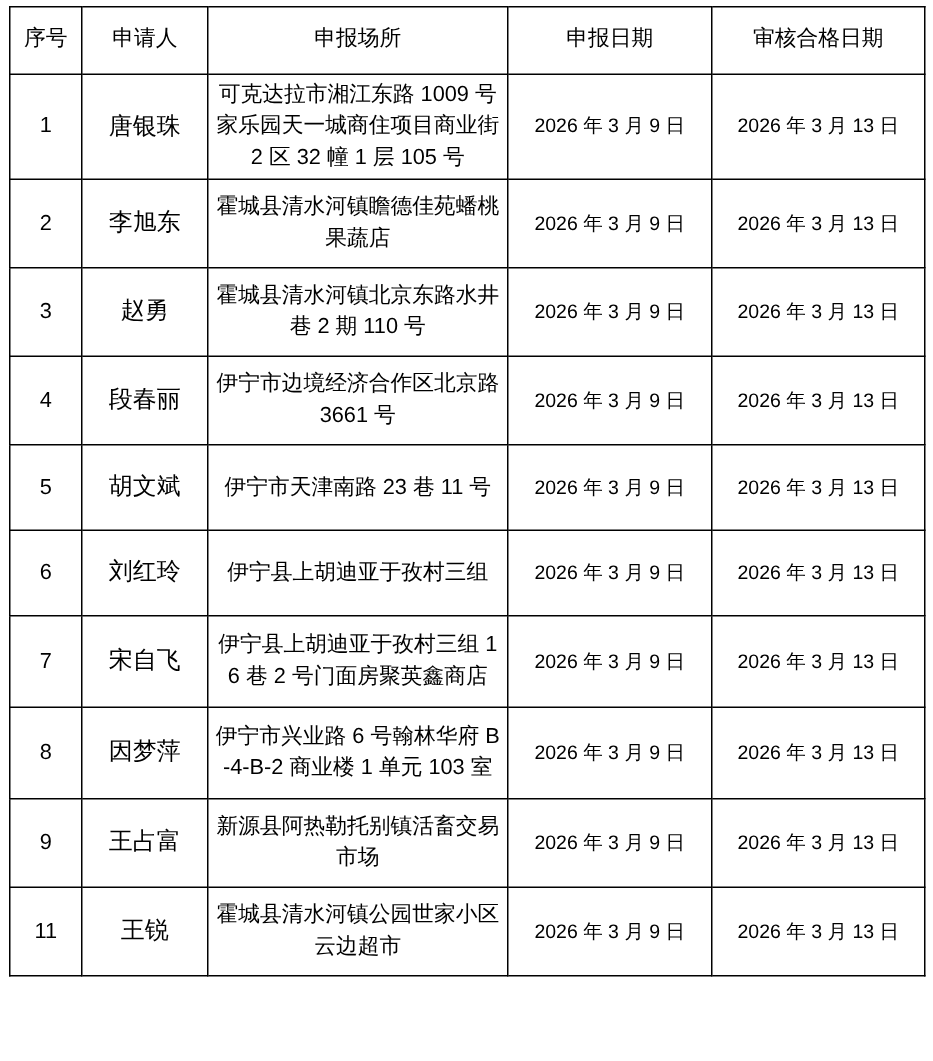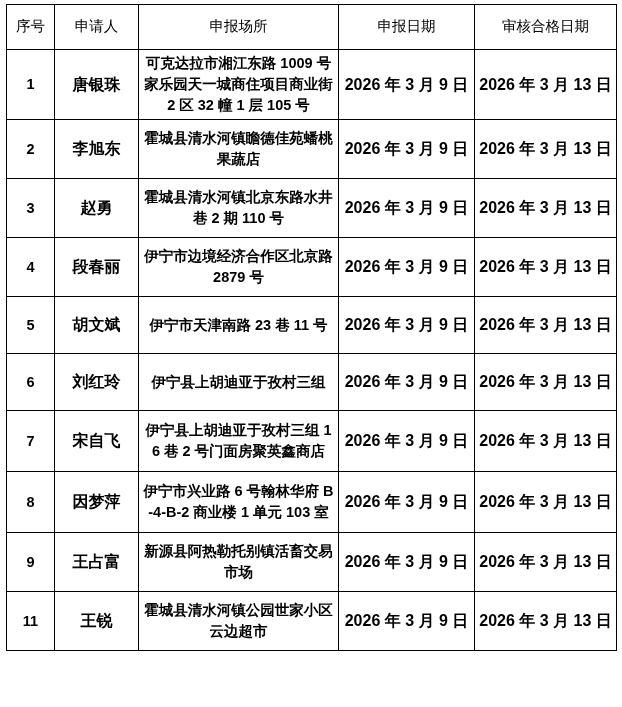--- a/index.html
+++ b/index.html
@@ -27,21 +27,20 @@
     table-layout: fixed;
   }
   table.approval-table th,
   table.approval-table td {
     border: 1px solid #000000;
     text-align: center;
     vertical-align: middle;
     padding: 3px 4px;
     line-height: 1.45;
     word-break: break-all;
-    font-weight: bold;
   }
   table.approval-table th {
     font-weight: normal;
     font-size: 14.5px;
     height: 38px;
   }
   col.c-index { width: 48px; }
   col.c-name { width: 84px; }
   col.c-place { width: 200px; }
   col.c-applydate { width: 136px; }
@@ -51,21 +50,21 @@
     font-size: 14.5px;
   }
   td.cell-name {
     font-size: 16px;
   }
   td.cell-place {
     font-size: 14.5px;
     text-align: center;
   }
   td.cell-date {
-    font-size: 16px;
+    font-size: 13px;
   }
   tr.row-1 td { height: 58px; }
   tr.row-2 td { height: 52px; }
   tr.row-3 td { height: 52px; }
   tr.row-4 td { height: 52px; }
   tr.row-5 td { height: 50px; }
   tr.row-6 td { height: 50px; }
   tr.row-7 td { height: 54px; }
   tr.row-8 td { height: 54px; }
   tr.row-9 td { height: 52px; }
@@ -111,21 +110,21 @@
       <tr class="row-3">
         <td class="cell-index">3</td>
         <td class="cell-name">赵勇</td>
         <td class="cell-place">霍城县清水河镇北京东路水井巷 2 期 110 号</td>
         <td class="cell-date">2026 年 3 月 9 日</td>
         <td class="cell-date">2026 年 3 月 13 日</td>
       </tr>
       <tr class="row-4">
         <td class="cell-index">4</td>
         <td class="cell-name">段春丽</td>
-        <td class="cell-place">伊宁市边境经济合作区北京路 2879 号</td>
+        <td class="cell-place">伊宁市边境经济合作区北京路 3661 号</td>
         <td class="cell-date">2026 年 3 月 9 日</td>
         <td class="cell-date">2026 年 3 月 13 日</td>
       </tr>
       <tr class="row-5">
         <td class="cell-index">5</td>
         <td class="cell-name">胡文斌</td>
         <td class="cell-place">伊宁市天津南路 23 巷 11 号</td>
         <td class="cell-date">2026 年 3 月 9 日</td>
         <td class="cell-date">2026 年 3 月 13 日</td>
       </tr>

